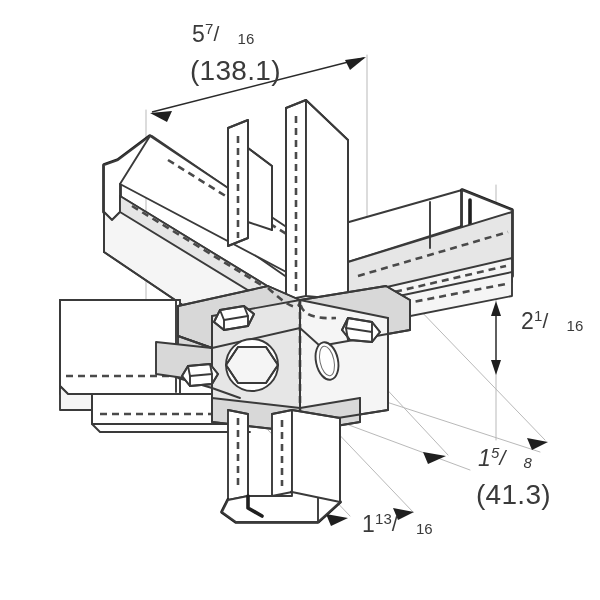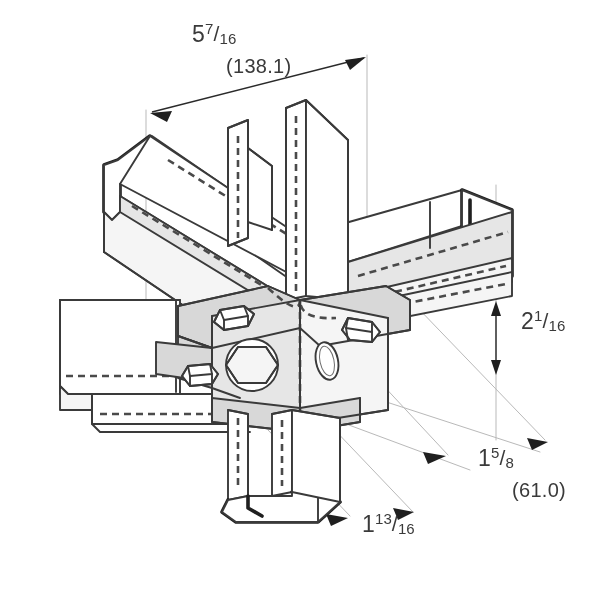--- a/index.html
+++ b/index.html
@@ -29,24 +29,23 @@
     white-space: nowrap;
     line-height: 1.05;
     user-select: none;
   }
   .dim-imperial {
     font-size: 23px;
     font-weight: 400;
     letter-spacing: 0.3px;
   }
   .dim-metric {
-    font-size: 20px;
+    font-size: 28px;
     font-weight: 400;
     letter-spacing: 0.3px;
-    margin-left: 36px;
   }
   .frac {
     display: inline-block;
     position: relative;
     top: -1px;
     font-size: 23px;
   }
   .frac .num {
     font-size: 15px;
     position: relative;
@@ -54,20 +53,21 @@
     letter-spacing: 0;
   }
   .frac .slash {
     font-size: 21px;
   }
   .frac .den {
     font-size: 15px;
     position: relative;
     top: 3px;
     letter-spacing: 0;
+    margin-left: 18px;
   }
   .whole { font-size: 23px; }
 </style>
 </head>
 <body>
 
 <div id="page">
 
   <svg id="drawing" viewBox="0 0 600 600">
     <defs>
@@ -308,22 +308,22 @@
 
   <div class="dim-label dim-imperial" style="left:192px; top:22px;">
     <span class="whole">5</span><span class="frac"><span class="num">7</span><span class="slash">/</span><span class="den">16</span></span>
   </div>
   <div class="dim-label dim-metric" style="left:190px; top:56px;">(138.1)</div>
 
   <div class="dim-label dim-imperial" style="left:521px; top:309px;text-align:center;">
     <span class="whole">2</span><span class="frac"><span class="num">1</span><span class="slash">/</span><span class="den">16</span></span>
   </div>
 
-  <div class="dim-label dim-imperial" style="left:478px; top:446px;">
+  <div class="dim-label dim-imperial" style="left:478px; top:446px;font-style:italic;">
     <span class="whole">1</span><span class="frac"><span class="num">5</span><span class="slash">/</span><span class="den">8</span></span>
   </div>
-  <div class="dim-label dim-metric" style="left:476px; top:480px;">(61.0)</div>
+  <div class="dim-label dim-metric" style="left:476px; top:480px;">(41.3)</div>
 
   <div class="dim-label dim-imperial" style="left:362px; top:512px;">
     <span class="whole">1</span><span class="frac"><span class="num">13</span><span class="slash">/</span><span class="den">16</span></span>
   </div>
 
 </div>
 
 </body></html>

